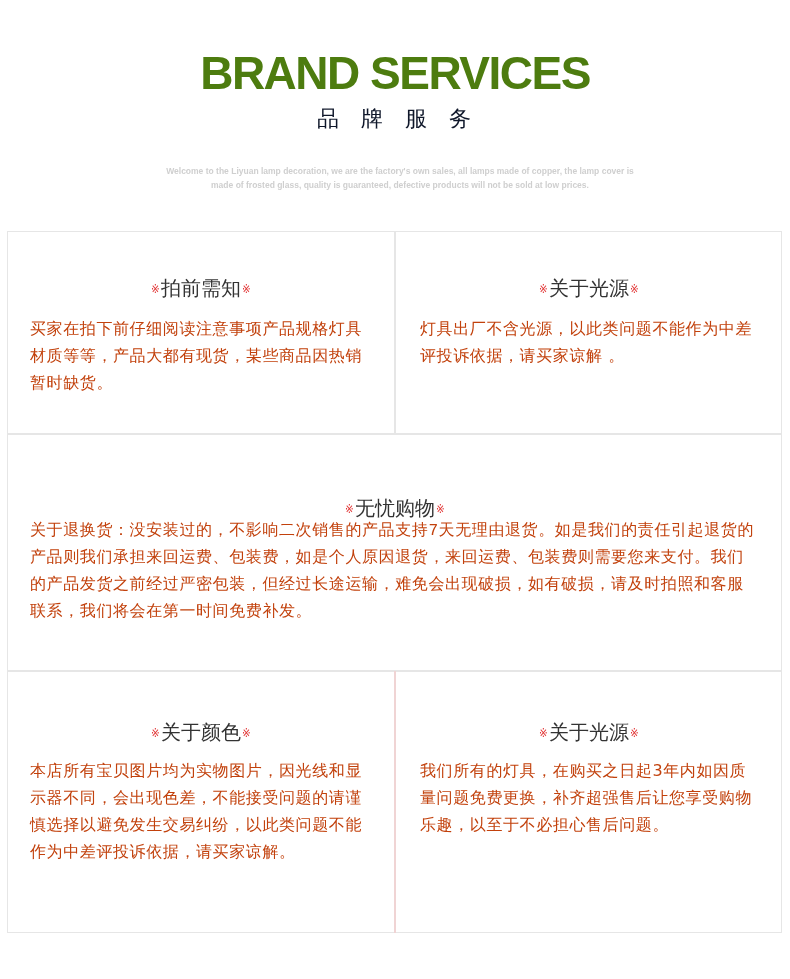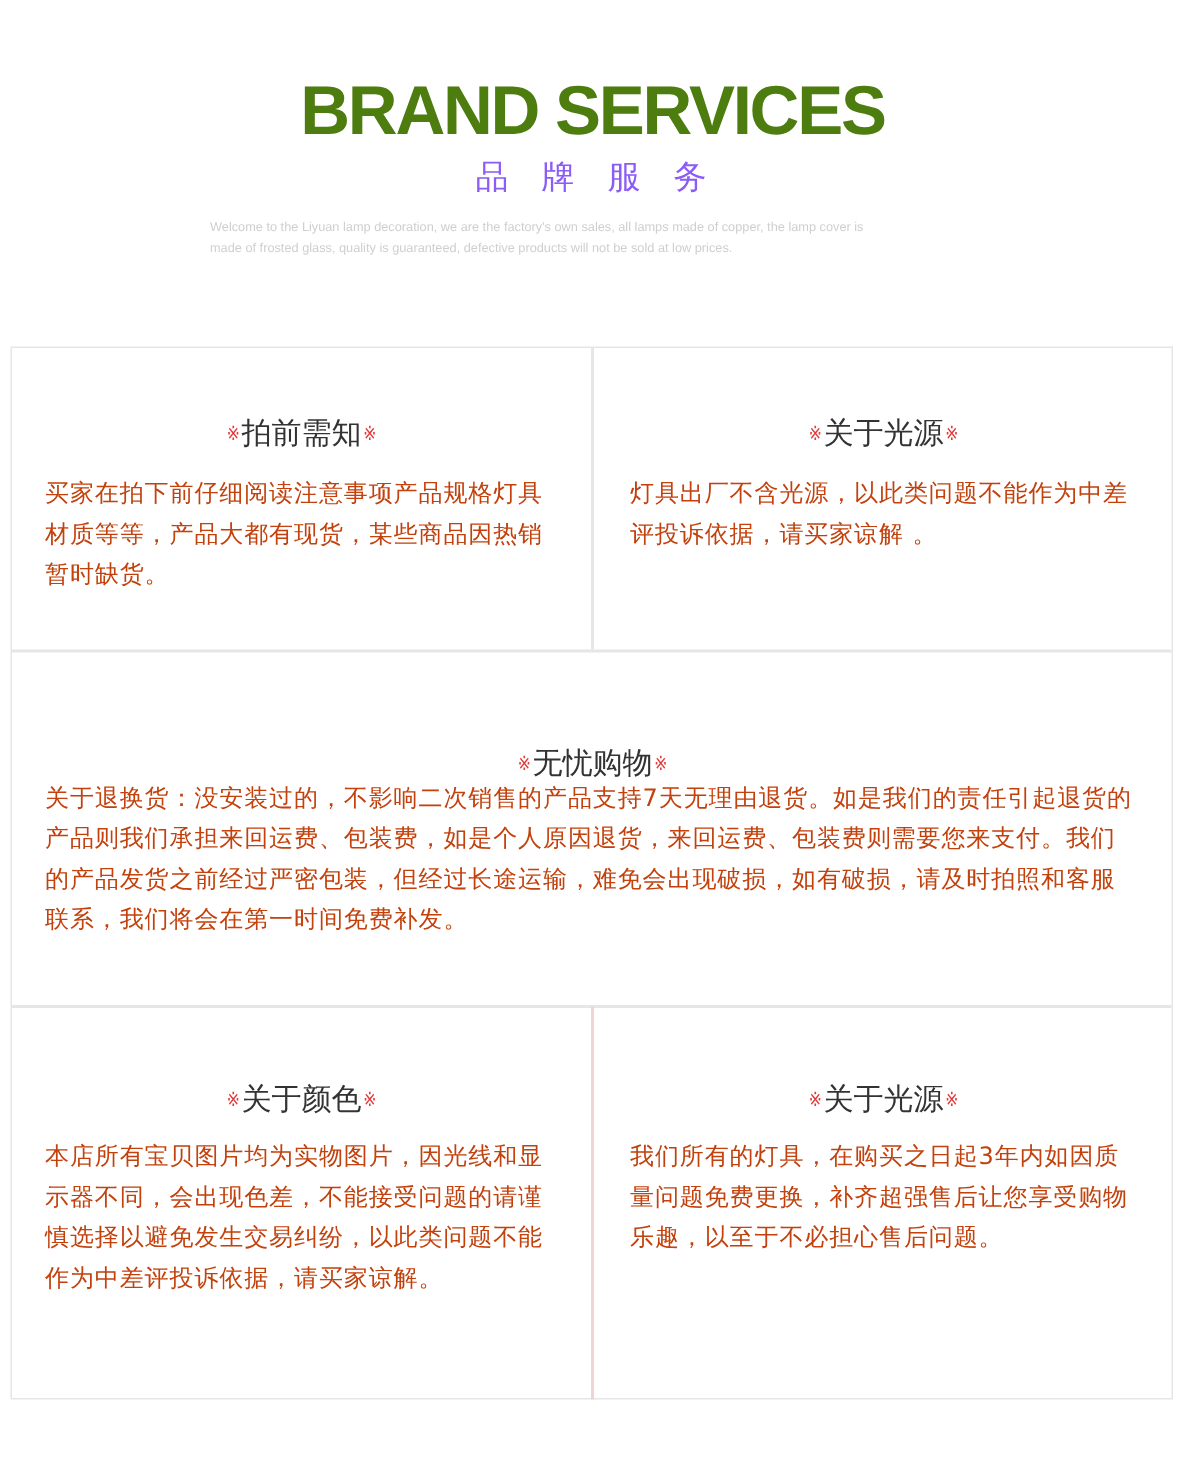--- a/index.html
+++ b/index.html
@@ -2,23 +2,23 @@
 <html><head>
   <meta charset="utf-8">
   <style>
     html, body { margin: 0; padding: 0; background: #ffffff; }
     body { width: 790px; height: 979px; position: relative; overflow: hidden;
            font-family: "DejaVu Sans", "Liberation Sans", sans-serif; color: #444; }
     .title-en { position: absolute; top: 48px; left: 0; width: 790px; text-align: center;
                 font-family: "Liberation Sans", sans-serif; font-weight: bold; font-size: 46px;
                 letter-spacing: -1.5px; color: #4d7c0f; line-height: 50px; }
     .title-cn { position: absolute; top: 104px; left: 0; width: 790px; text-align: center;
-                font-size: 22px; letter-spacing: 22px; color: #8b5cf6; line-height: 30px; padding-left: 20px; box-sizing: border-box; }
-    .welcome { position: absolute; top: 144px; left: 140px; width: 520px; 
-               font-family: "Liberation Sans", sans-serif; font-size: 8.5px; line-height: 14px; color: #cfcfcf; }
+                font-size: 22px; letter-spacing: 22px; color: #0f172a; line-height: 30px; padding-left: 20px; box-sizing: border-box; }
+    .welcome { position: absolute; top: 164px; left: 140px; width: 520px; text-align: center;
+               font-family: "Liberation Sans", sans-serif; font-size: 8.5px; line-height: 14px; color: #cfcfcf; font-weight: bold; }
     .grid { position: absolute; left: 7px; top: 231px; width: 775px; height: 702px;
             border: 1.5px solid #e6e6e6; box-sizing: border-box; }
     .cell { position: absolute; box-sizing: border-box; }
     .hline { position: absolute; left: 0; width: 100%; height: 1.5px; background: #e6e6e6; }
     .vline { position: absolute; width: 1.5px; background: #e6e6e6; }
     .vline.pink { background: #f0d4d4; }
     .heading { position: absolute; left: 0; width: 100%; text-align: center; font-size: 20px;
                color: #333; line-height: 28px; }
     .mark { color: #e23a3a; font-size: 13px; display: inline-block; transform: scaleX(0.8); vertical-align: 2px; }
     .body-text { position: absolute; font-size: 16px; line-height: 27px; color: #c2410c; letter-spacing: 0.6px; }
@@ -51,21 +51,21 @@
     <div class="heading" style="top:42px;">
       <span class="mark">※</span><span>关于光源</span><span class="mark">※</span>
     </div>
     <div class="body-text" style="left:24px; top:83px; width:342px;">灯具出厂不含光源，以此类问题不能作为中差评投诉依据，请买家谅解 。</div>
   </div>
 
   <div class="cell" style="left:0; top:203px; width:774px; height:235px;">
     <div class="heading" style="top:43px;margin-top:16px;">
       <span class="mark">※</span><span>无忧购物</span><span class="mark">※</span>
     </div>
-    <div class="body-text" style="left:22px; top:83px; width:730px;">关于退换货：没安装过的，不影响二次销售的产品支持7天无理由退货。如是我们的责任引起退货的产品则我们承担来回运费、包装费，如是个人原因退货，来回运费、包装费则需要您来支付。我们的产品发货之前经过严密包装，但经过长途运输，难免会出现破损，如有破损，请及时拍照和客服联系，我们将会在第一时间免费补发。</div>
+    <div class="body-text" style="left:22px; top:83px; width:730px;font-family:Liberation Mono, monospace;">关于退换货：没安装过的，不影响二次销售的产品支持7天无理由退货。如是我们的责任引起退货的产品则我们承担来回运费、包装费，如是个人原因退货，来回运费、包装费则需要您来支付。我们的产品发货之前经过严密包装，但经过长途运输，难免会出现破损，如有破损，请及时拍照和客服联系，我们将会在第一时间免费补发。</div>
   </div>
 
   <div class="cell" style="left:0; top:440px; width:386px; height:261px;">
     <div class="heading" style="top:46px;">
       <span class="mark">※</span><span>关于颜色</span><span class="mark">※</span>
     </div>
     <div class="body-text" style="left:22px; top:85px; width:342px;">本店所有宝贝图片均为实物图片，因光线和显示器不同，会出现色差，不能接受问题的请谨慎选择以避免发生交易纠纷，以此类问题不能作为中差评投诉依据，请买家谅解。</div>
   </div>
 
   <div class="cell" style="left:388px; top:440px; width:386px; height:261px;">

